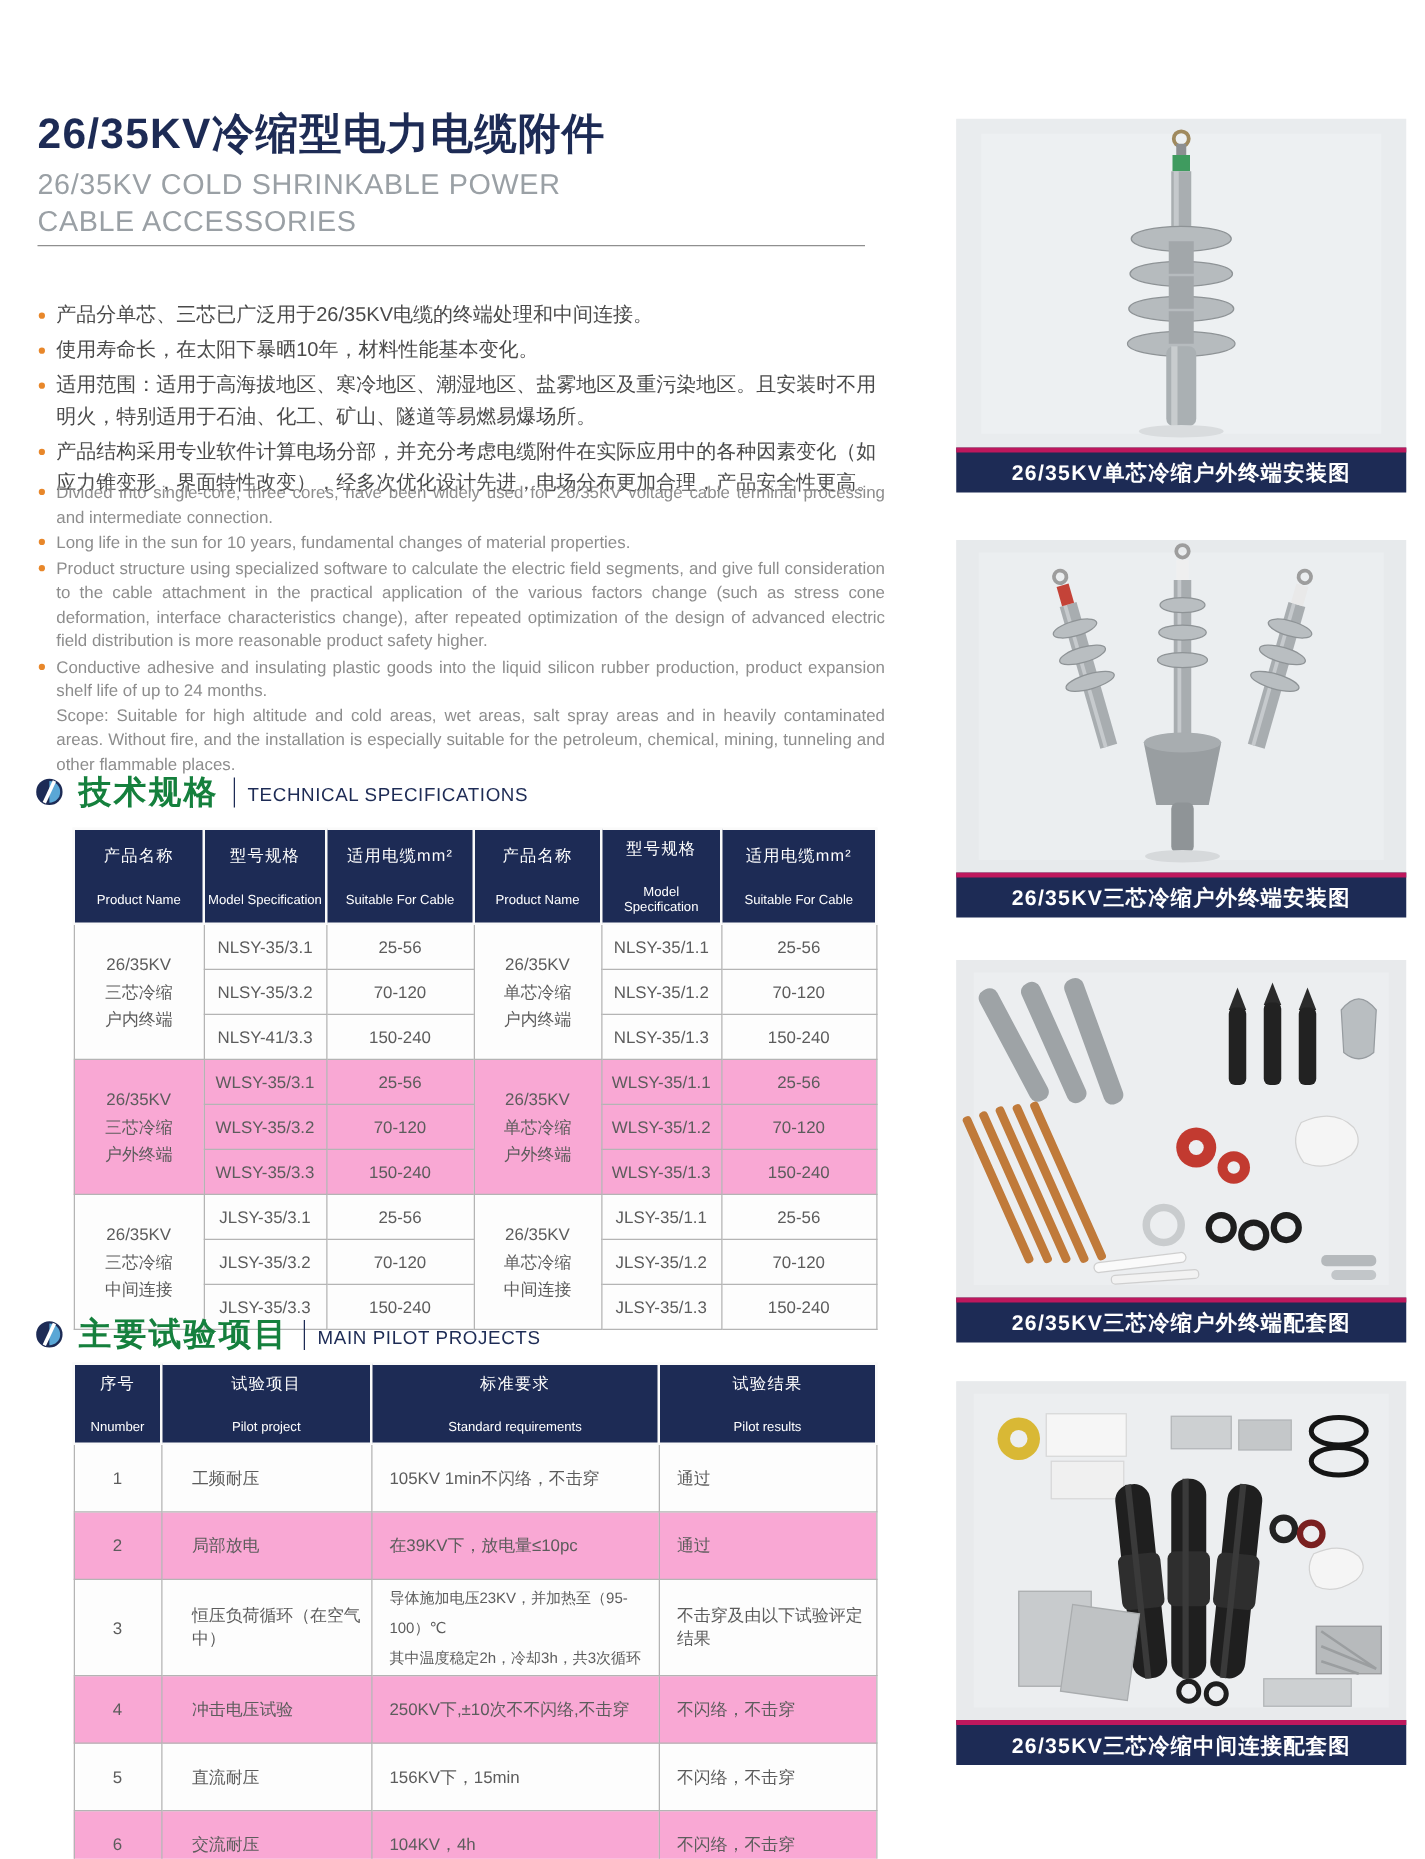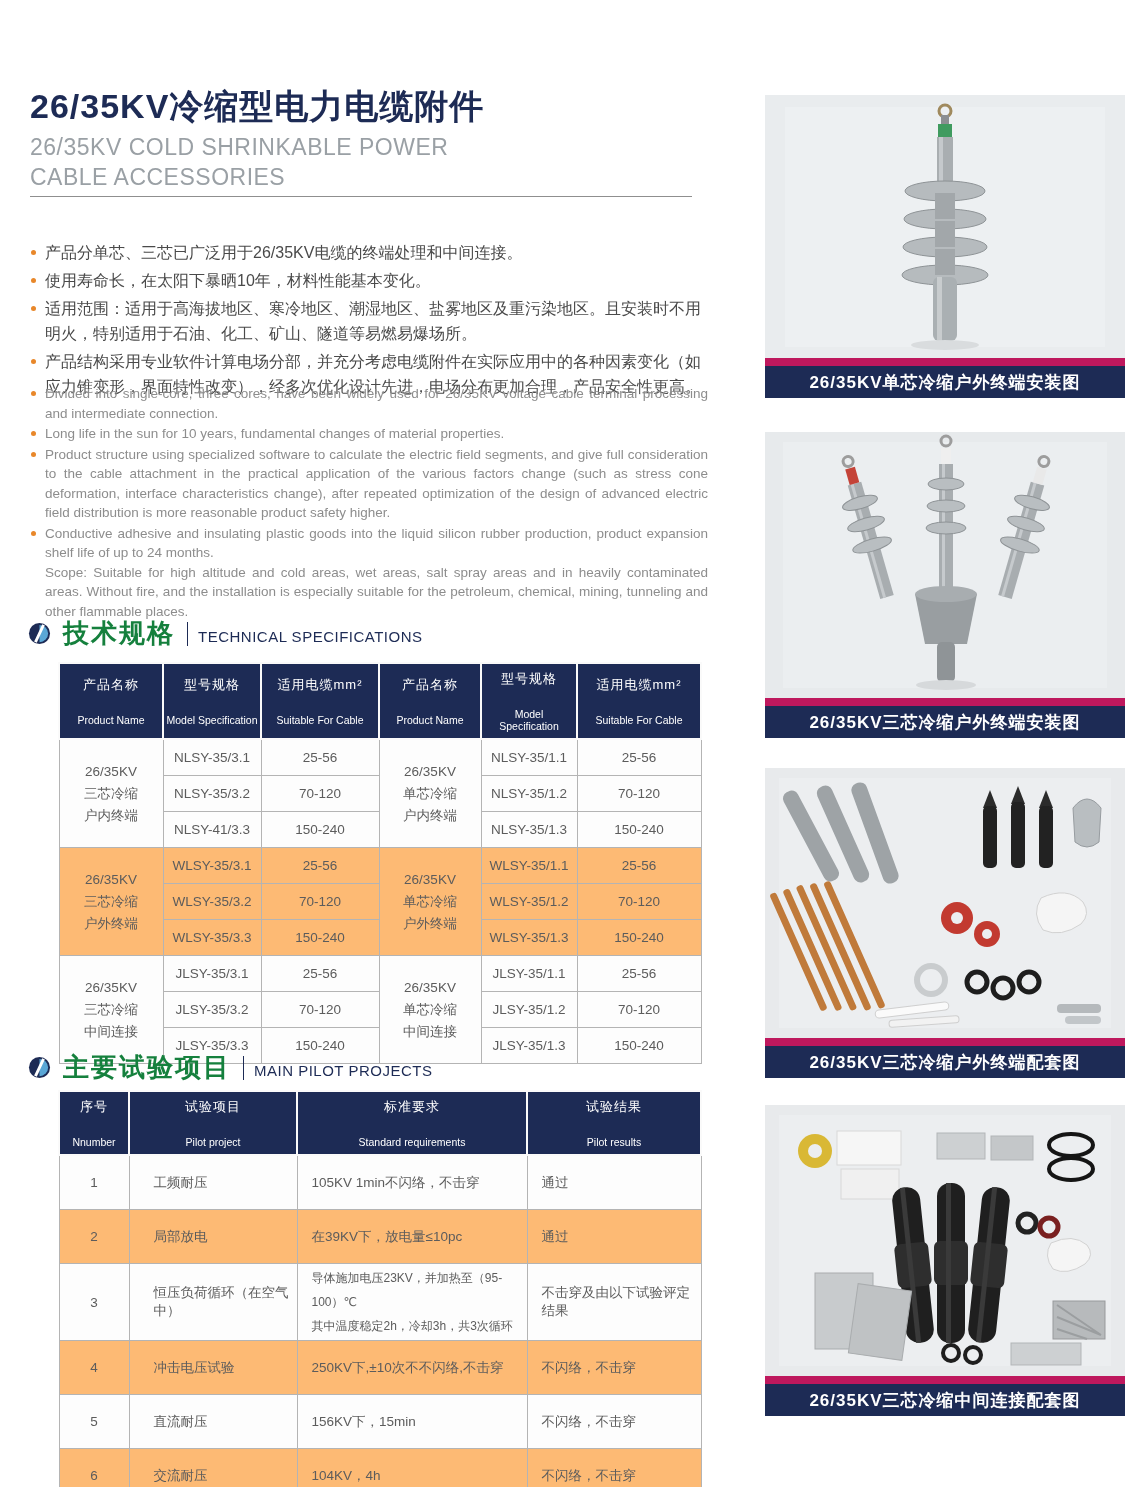--- a/index.html
+++ b/index.html
@@ -32,38 +32,38 @@
   .section-header .cn{font-size:26px;font-weight:bold;color:#15803d;letter-spacing:2px;}
   .section-header .sep{width:1px;height:24px;background:#1d2b55;margin:0 10px 0 12px;}
   .section-header .en{font-size:15px;color:#1d2b55;letter-spacing:0.5px;padding-top:6px;}
 
   
   table{border-collapse:collapse;table-layout:fixed;}
   th{background:#1d2b55;color:#fff;font-weight:normal;border:2px solid #fafafa;padding:6px 2px;vertical-align:middle;}
   th .cn{display:block;font-size:13px;letter-spacing:1px;}
   th .en{display:block;font-size:10.5px;margin-top:20px;letter-spacing:0;}
   td{border:1px solid #b4b4b4;color:#5c5c5c;font-size:13.5px;text-align:center;vertical-align:middle;background:#fdfdfd;padding:2px;}
-  tr.gray td{background:#fdba74;}
+  tr.gray td{background:#f9a8d4;}
   #spec-table{left:58px;top:662px;width:642px;}
   #spec-table td{height:31px;}
   #spec-table .product-cell{white-space:pre-line;line-height:22px;}
   #spec-table th{height:52px;}
   #pilot-table{left:58px;top:1090px;width:642px;}
   #pilot-table th{height:38px;}
   #pilot-table td{height:49px;}
   #pilot-table td.cell-project,#pilot-table td.cell-req,#pilot-table td.cell-res{text-align:left;}
   #pilot-table td.cell-project{padding-left:24px;}
   #pilot-table td.cell-req{padding-left:14px;}
   #pilot-table td.cell-res{padding-left:14px;}
   #pilot-table td.small{font-size:12px;line-height:24px;white-space:pre-line;margin-top:48px;}
 
   
   .figure{left:765px;width:360px;}
   .figure .photo{width:360px;background:#e9ecee;overflow:hidden;}
-  .figure .caption{height:32px;background:#1d2b55;border-top:8px solid #be185d;
+  .figure .caption{height:32px;background:#1d2b55;border-top:4px solid #be185d;
     display:flex;align-items:center;justify-content:center;color:#ffffff;
     font-size:17px;font-weight:bold;letter-spacing:1px;}
   #figure-1{top:95px;}  #figure-1 .photo{height:263px;}
   #figure-2{top:432px;} #figure-2 .photo{height:266px;}
   #figure-3{top:768px;} #figure-3 .photo{height:270px;}
   #figure-4{top:1105px;}#figure-4 .photo{height:271px;}
 </style>
 </head>
 <body>
 

